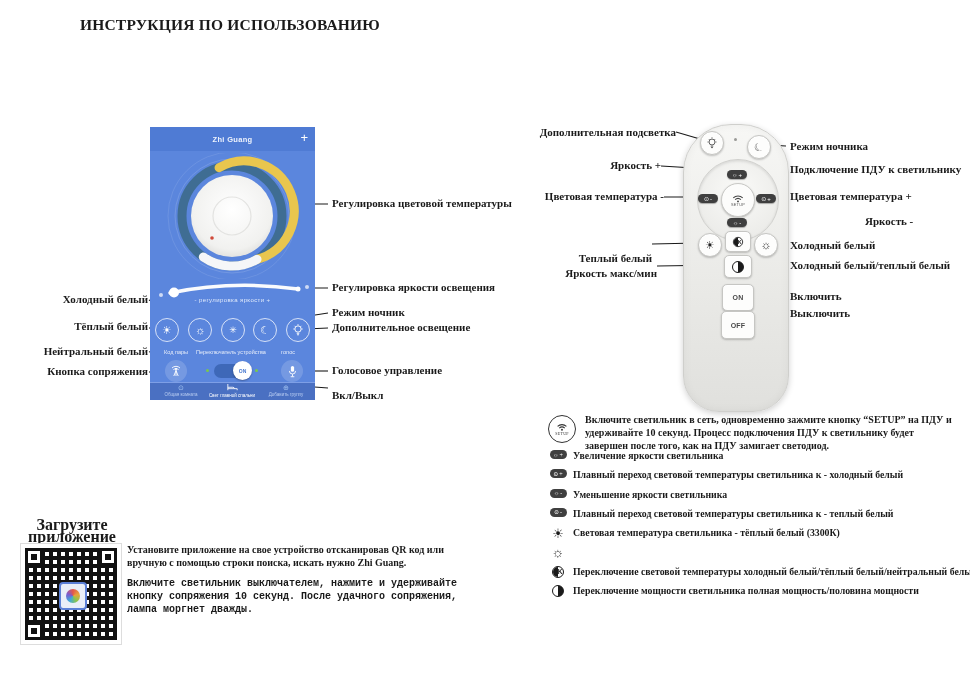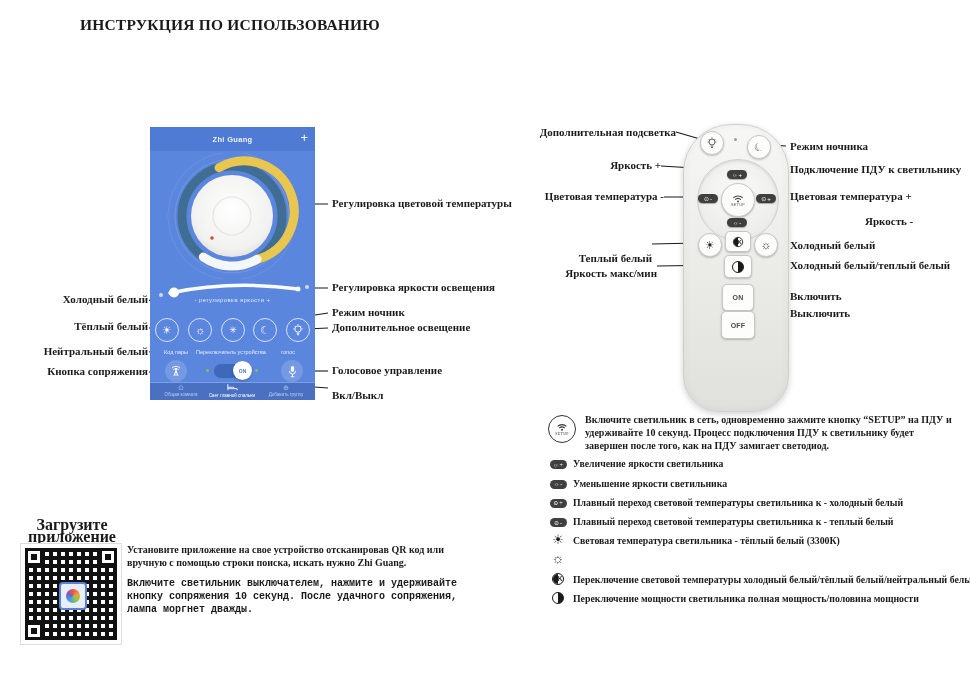--- a/index.html
+++ b/index.html
@@ -52,21 +52,21 @@
   .onoff{font-size:7px;font-weight:700;color:#4a4a4a;letter-spacing:.2px;}
   .led{position:absolute;left:50px;top:13px;width:3px;height:3px;border-radius:50%;background:#9a9a97;}
   
   .ck-icon{position:relative;width:12px;height:12px;border:1.4px solid #1a1a1a;border-radius:50%;display:inline-block;background:#fff;box-sizing:border-box;}
   .ck-half{position:absolute;left:0;top:0;width:50%;height:100%;background:#1a1a1a;border-radius:6px 0 0 6px;}
   .ck-k{position:absolute;right:0.5px;top:1px;font-size:6.5px;font-weight:700;color:#1a1a1a;font-family:"Liberation Sans",sans-serif;}
   .half-icon{width:12px;height:12px;border:1.4px solid #1a1a1a;border-radius:50%;display:inline-block;box-sizing:border-box;
              background:linear-gradient(90deg,#fff 50%,#1a1a1a 50%);}
   .ck-sm{transform:scale(.85);} 
   
-  .legend-row{display:flex;align-items:flex-end;height:19.3px;}
+  .legend-row{display:flex;align-items:flex-start;height:19.3px;}
   .legend-ic{width:30px;display:flex;justify-content:center;align-items:center;flex:0 0 30px;}
   .legend-tx{font-weight:700;font-size:9.8px;white-space:nowrap;}
   .lpill{width:17px;height:9px;}
   .glyph-sun-f{font-size:13px;line-height:1;color:#1a1a1a;}
   .glyph-sun-o{font-size:14px;line-height:1;color:#333;}
   
   .qr{position:absolute;left:20px;top:543px;width:100px;height:100px;background:#fff;border:1px solid #ddd;}
   .qr-noise{position:absolute;inset:4px;
      background-image:repeating-linear-gradient(0deg,#111 0 4px,transparent 4px 8px),
                       repeating-linear-gradient(90deg,#111 0 4px,#fff 4px 8px);}
@@ -329,34 +329,34 @@
           <span class="pill lpill">
             <span>☼</span>
             <span>+</span>
           </span>
         </span>
       <span class="legend-tx">Увеличение яркости светильника</span>
     </div>
     <div class="legend-row">
       <span class="legend-ic">
           <span class="pill lpill">
+            <span>⊙</span>
+            <span>+</span>
+          </span>
+        </span>
+      <span class="legend-tx">Плавный переход световой температуры светильника к - холодный белый</span>
+    </div>
+    <div class="legend-row">
+      <span class="legend-ic">
+          <span class="pill lpill">
             <span>☼</span>
             <span>-</span>
           </span>
         </span>
       <span class="legend-tx">Уменьшение яркости светильника</span>
-    </div>
-    <div class="legend-row">
-      <span class="legend-ic">
-          <span class="pill lpill">
-            <span>⊙</span>
-            <span>+</span>
-          </span>
-        </span>
-      <span class="legend-tx">Плавный переход световой температуры светильника к - холодный белый</span>
     </div>
     <div class="legend-row">
       <span class="legend-ic">
           <span class="pill lpill">
             <span>⊙</span>
             <span>-</span>
           </span>
         </span>
       <span class="legend-tx">Плавный переход световой температуры светильника к - теплый белый</span>
     </div>

